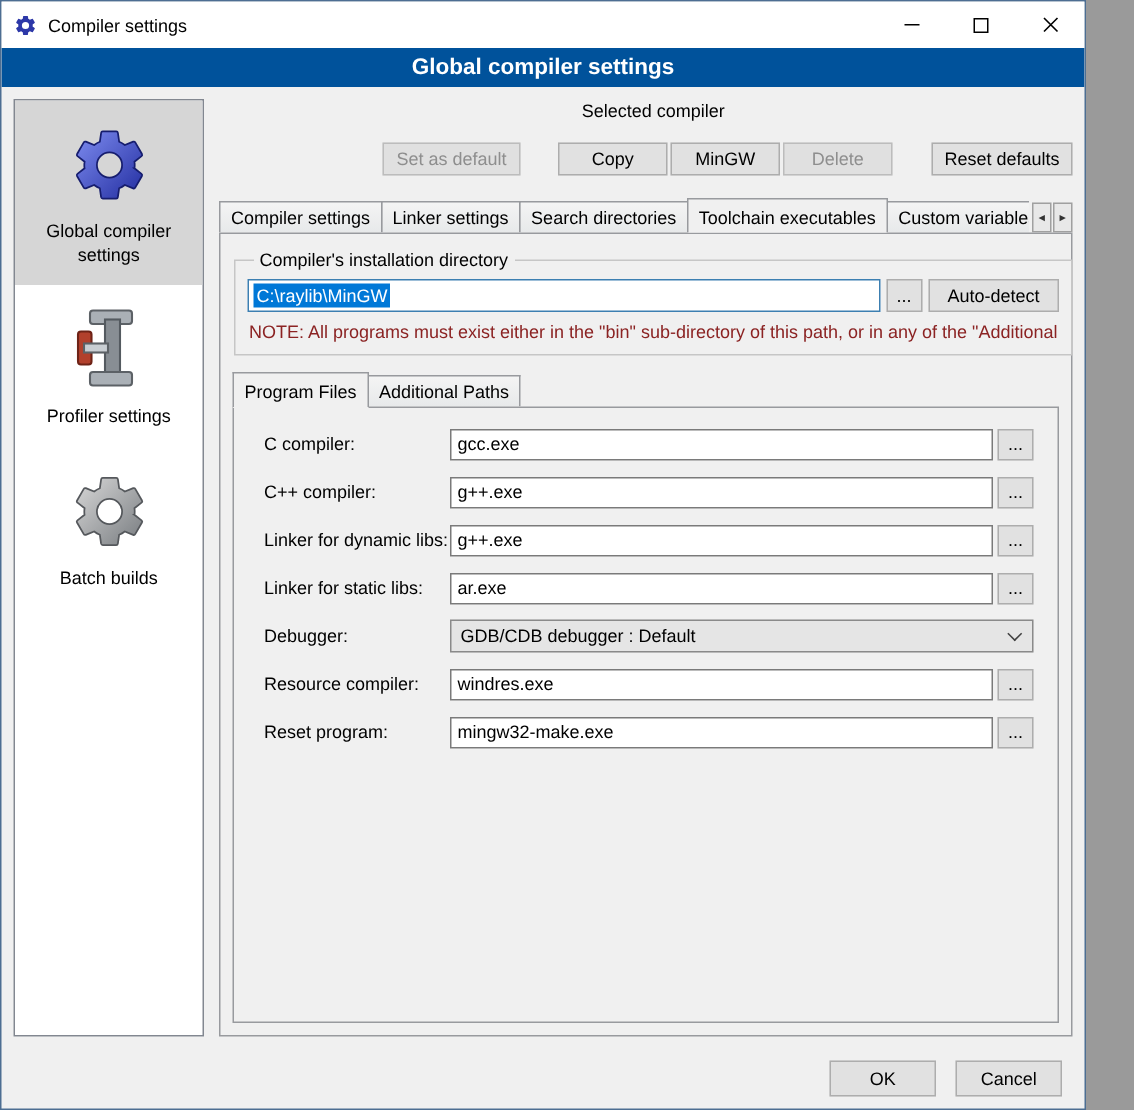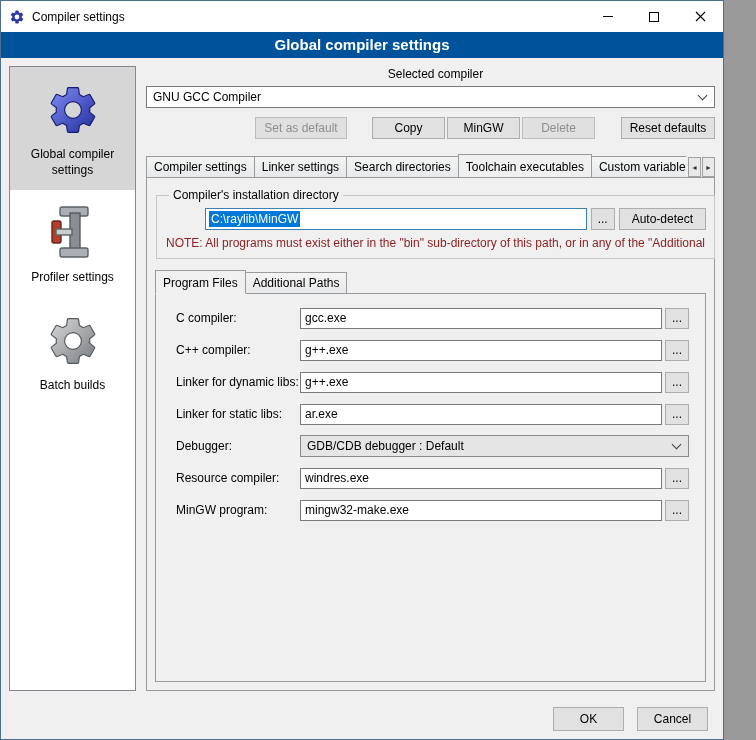--- a/index.html
+++ b/index.html
@@ -58,21 +58,21 @@
   .tab-arrows { display:flex; gap:1px; margin-left:2px; }
   .tarrow { width:13px; height:20px; background:#e8e8e8; border:1px solid #a0a0a0; font-size:7px;
             display:flex; align-items:center; justify-content:center; color:#333; cursor:default; }
 
   .tab-panel { flex:1; border:1px solid #989a9e; background:#f0f0f0; padding:8px; min-height:0;
                display:flex; flex-direction:column; }
 
   
   .groupbox { border:1px solid #c6c6c6; margin:2px 1px 0; padding:4px 8px 8px; }
   .groupbox legend { padding:0 4px; margin-left:4px; }
-  .dir-row { display:flex; align-items:center; gap:4px; margin-top:2px;margin-left:40px; }
+  .dir-row { display:flex; align-items:center; gap:4px; margin-top:2px; }
   .dir-input { flex:1; height:22px; background:#fff; border:1px solid #3c7fb1; display:flex;
                align-items:center; padding:0 3px; overflow:hidden; }
   .dir-sel { background:#0078d7; color:#fff; padding:1px 2px; white-space:nowrap; }
   .mini-btn { width:24px; padding:0; flex-shrink:0; }
   .autodetect { padding:0 12px; flex-shrink:0; }
   .note { color:#8b2323; margin:6px 1px 0; white-space:nowrap; overflow:hidden; }
 
   
   .subtabbar { display:flex; align-items:flex-end; height:24px; margin-top:10px; flex-shrink:0; }
   .subtab-panel { flex:1; border:1px solid #989a9e; background:#f0f0f0; padding:13px 16px 8px 20px; min-height:0; }
@@ -155,24 +155,20 @@
           </defs>
           <path fill="url(#ggray)" stroke="#55585c" stroke-width="0.5" fill-rule="evenodd" d="M19.14 12.94c.04-.3.06-.61.06-.94 0-.32-.02-.64-.07-.94l2.03-1.58a.49.49 0 0 0 .12-.61l-1.92-3.32a.49.49 0 0 0-.59-.22l-2.39.96c-.5-.38-1.03-.7-1.62-.94l-.36-2.54a.48.48 0 0 0-.48-.41h-3.84a.47.47 0 0 0-.47.41L9.25 5.35c-.59.24-1.13.57-1.62.94l-2.39-.96a.49.49 0 0 0-.59.22L2.74 8.87c-.12.21-.08.47.12.61l2.03 1.58c-.05.3-.09.63-.09.94s.02.64.07.94l-2.03 1.58a.49.49 0 0 0-.12.61l1.92 3.32c.12.22.37.29.59.22l2.39-.96c.5.38 1.03.7 1.62.94l.36 2.54c.05.24.24.41.48.41h3.84c.24 0 .44-.17.47-.41l.36-2.54c.59-.24 1.13-.56 1.62-.94l2.39.96c.22.08.47 0 .59-.22l1.92-3.32a.49.49 0 0 0-.12-.61l-2.03-1.58zM12 15.6a3.6 3.6 0 1 1 0-7.2 3.6 3.6 0 0 1 0 7.2z"></path>
         </svg>
         <div class="side-label">Batch builds</div>
       </div>
     </div>
 
     <div class="main">
       <div class="sc-label">Selected compiler</div>
 
-      <div class="combo">
-        <span>GNU GCC Compiler</span>
-        <span class="chev"></span>
-      </div>
 
       <div class="btn-row">
         <button class="btn disabled w90 gap24">Set as default</button>
         <button class="btn w73 gap2">Copy</button>
         <button class="btn w73 gap2">MinGW</button>
         <button class="btn disabled w73">Delete</button>
         <button class="btn w94 gap26">Reset defaults</button>
       </div>
 
       <div class="tabwrap">
@@ -244,21 +240,21 @@
               </div>
             </div>
 
             <div class="frow">
               <div class="f-label">Resource compiler:</div>
               <div class="f-input">windres.exe</div>
               <button class="btn f-browse">...</button>
             </div>
 
             <div class="frow">
-              <div class="f-label">MinGW program:</div>
+              <div class="f-label">Reset program:</div>
               <div class="f-input">mingw32-make.exe</div>
               <button class="btn f-browse">...</button>
             </div>
 
           </div>
         </div>
       </div>
     </div>
   </div>
 

